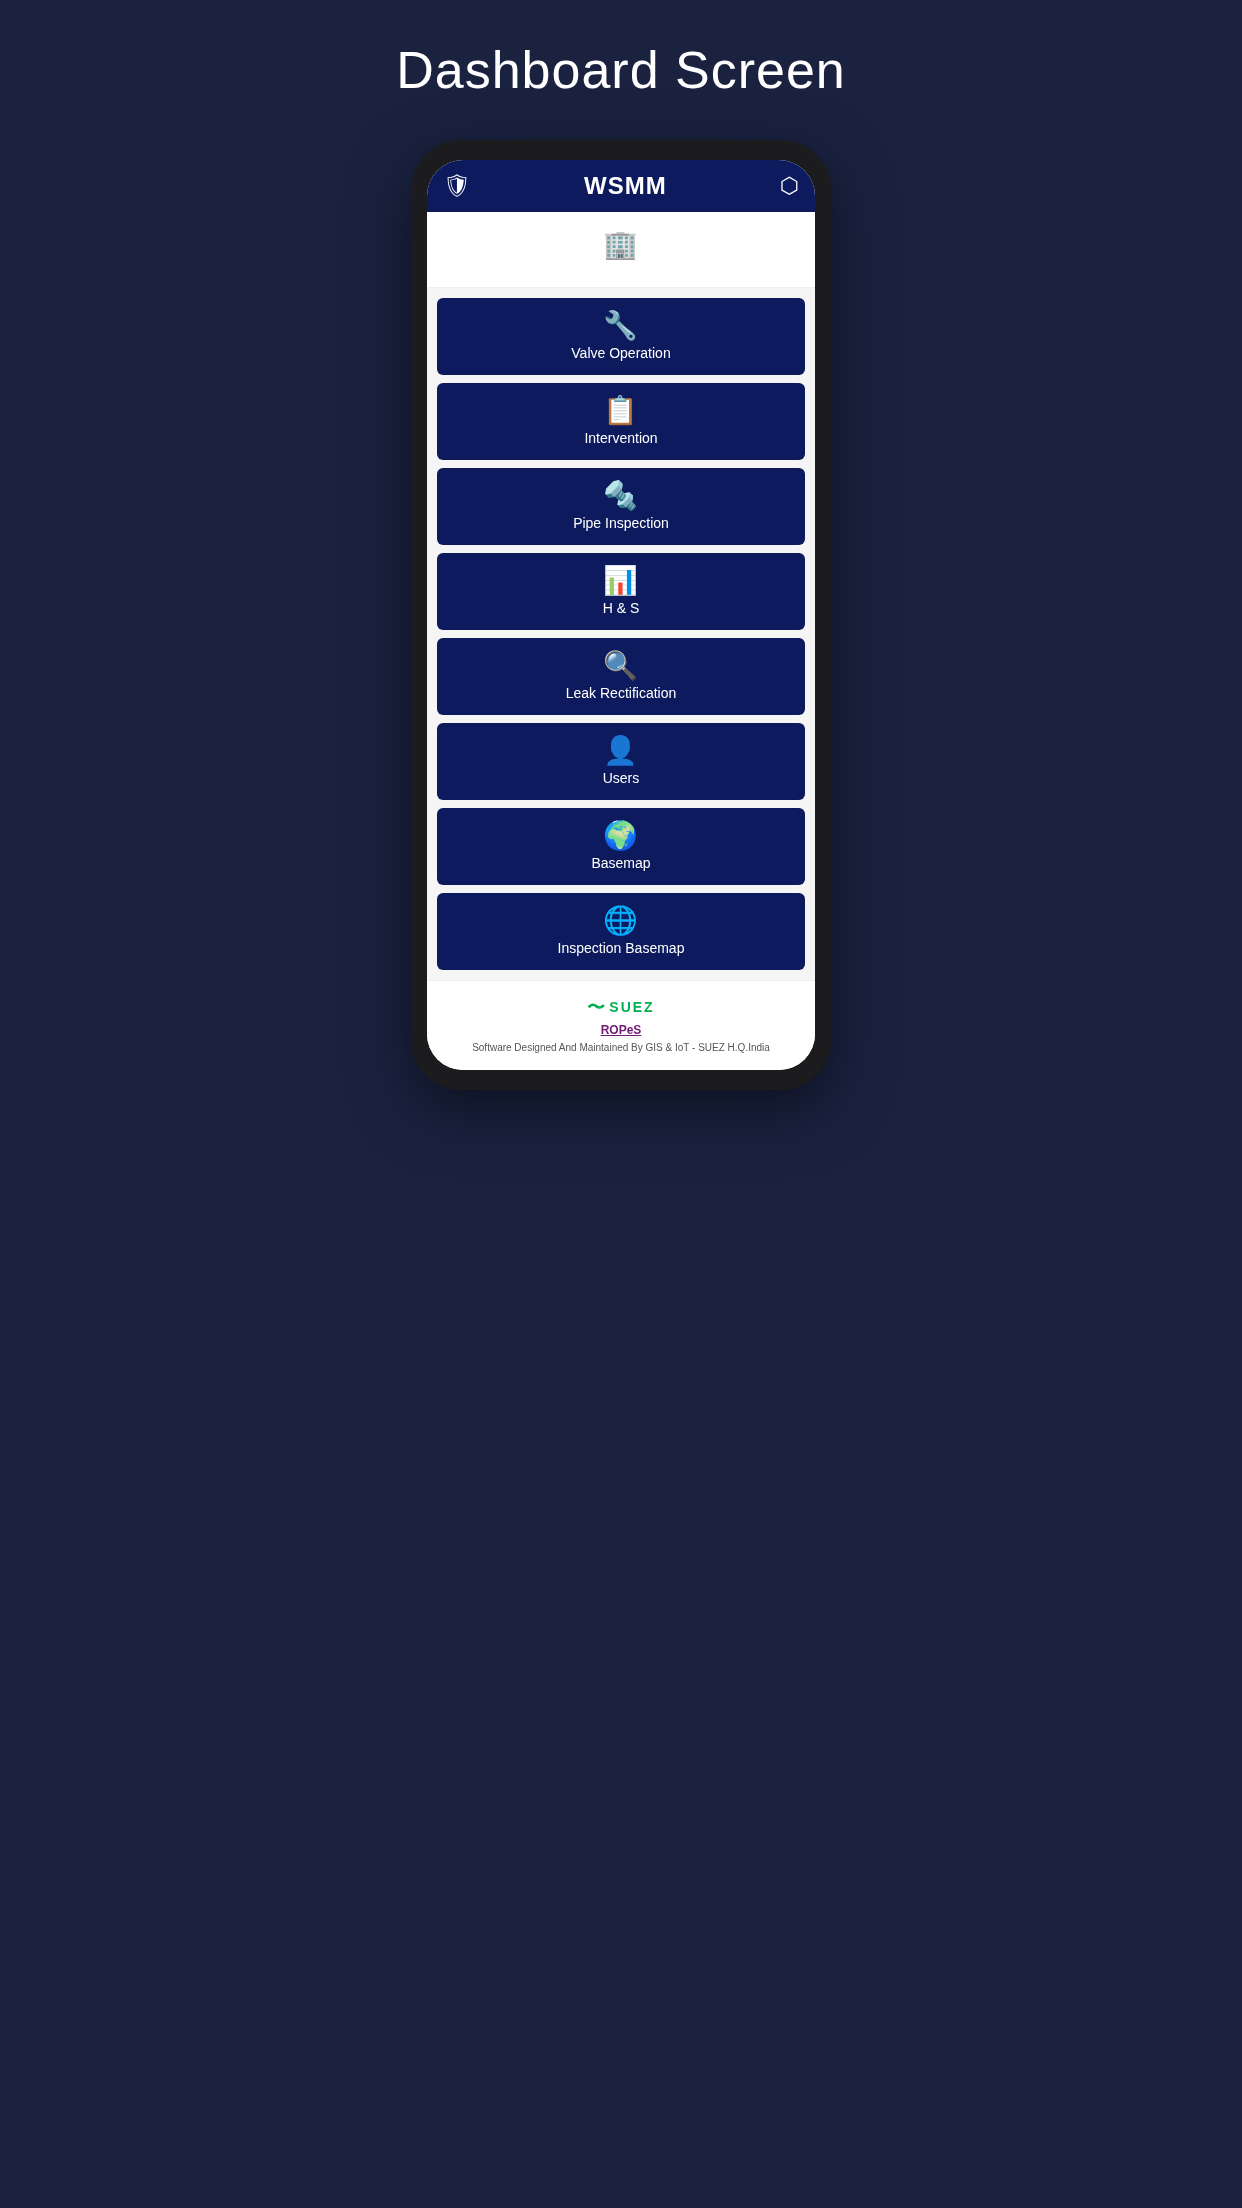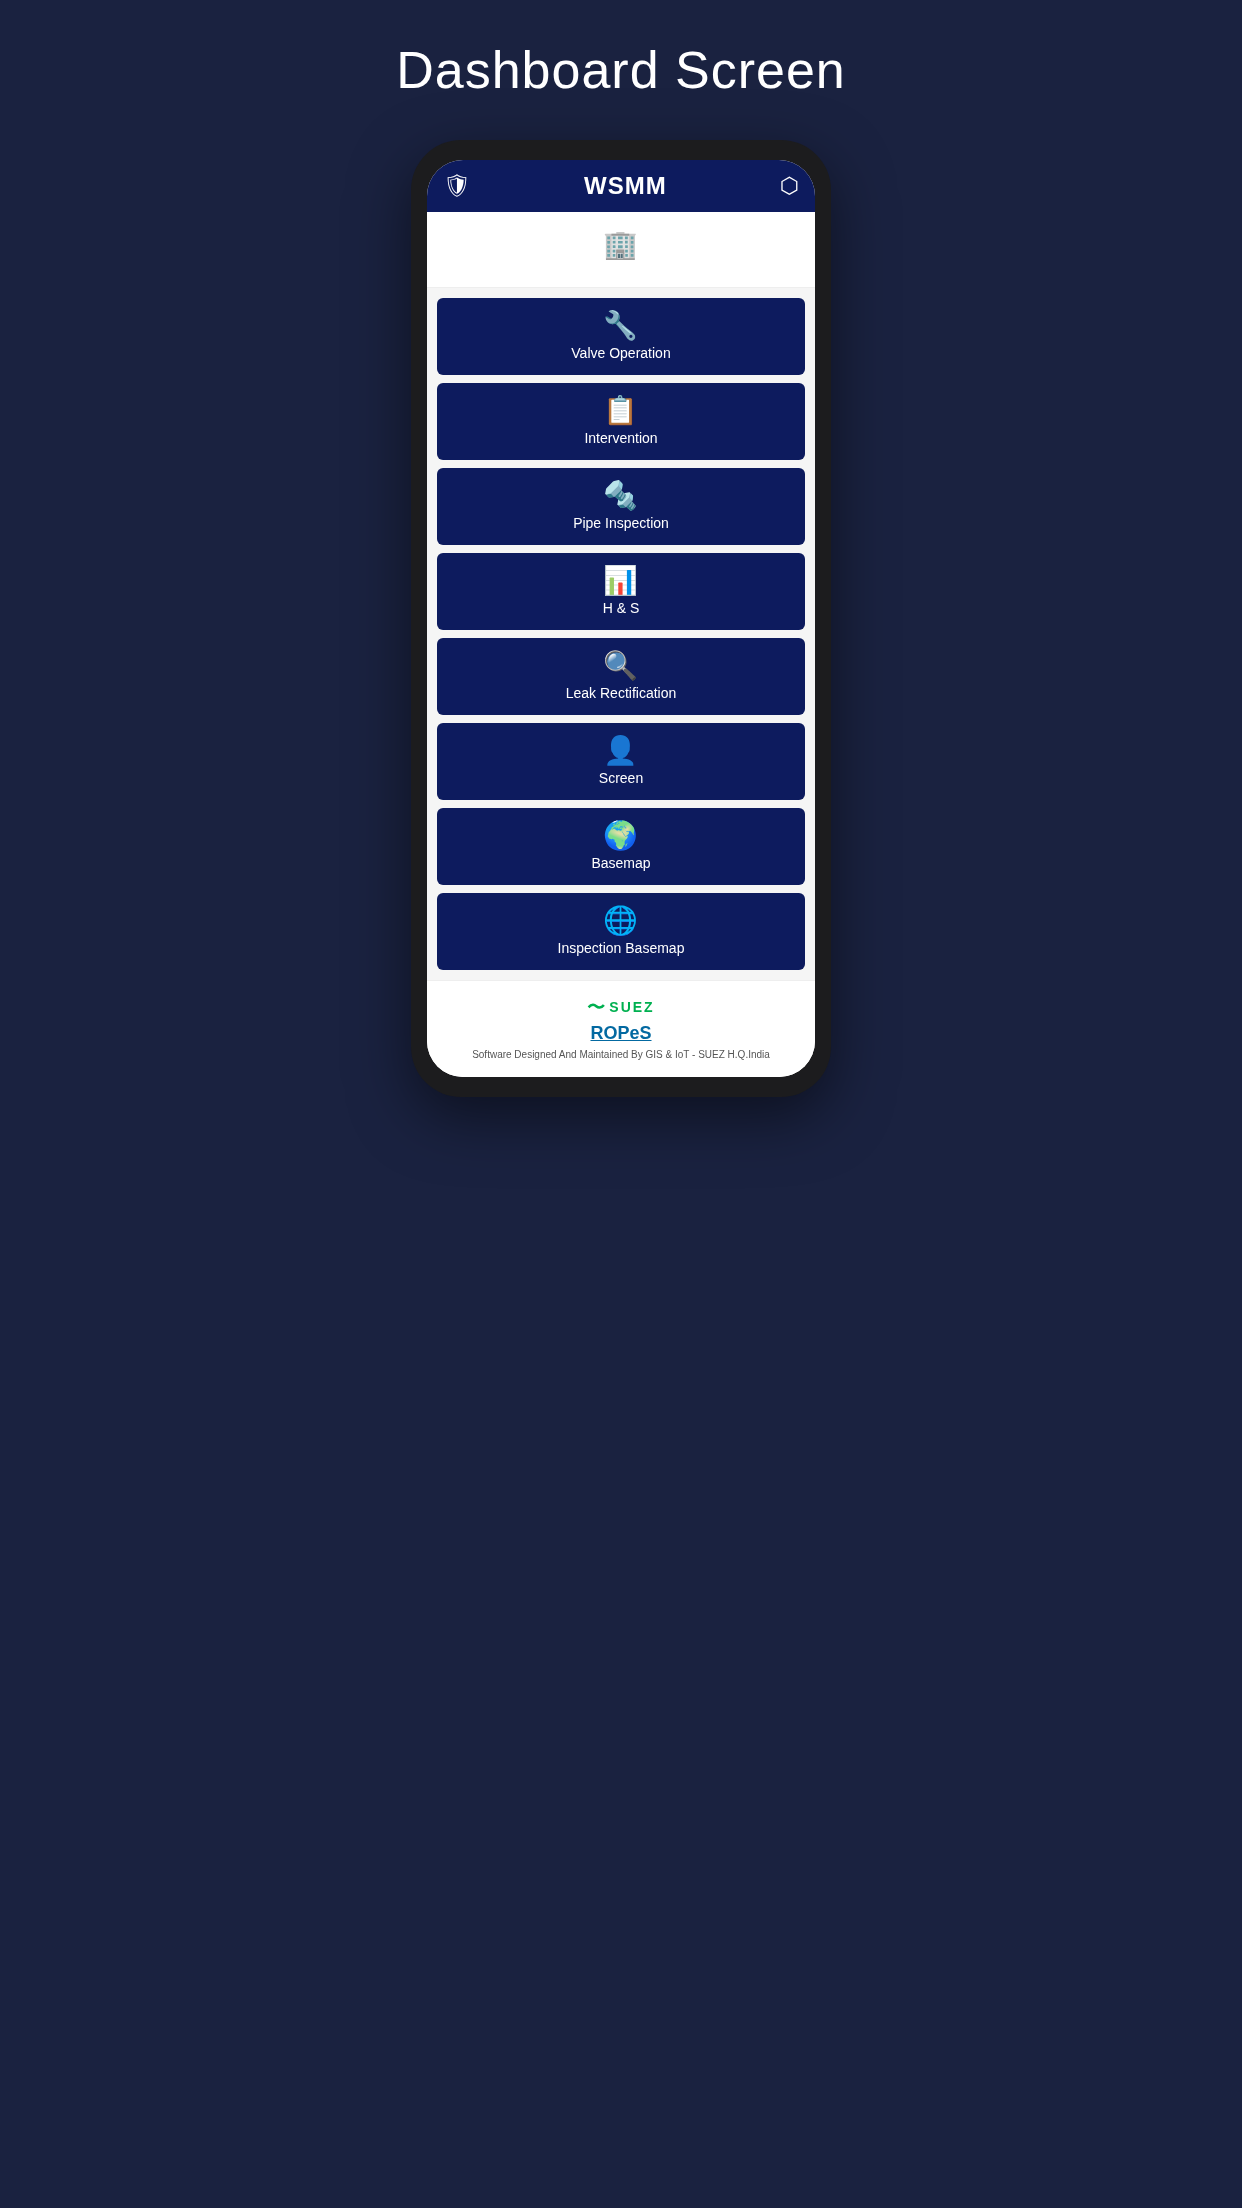--- a/index.html
+++ b/index.html
@@ -142,22 +142,22 @@
 
     .suez-text {
       color: #00b050;
       font-size: 14px;
       font-weight: 700;
       letter-spacing: 2px;
       text-align: center;
     }
 
     .footer-ropes {
-      color: #0369a1;
-      font-size: 18px;
+      color: #701a75;
+      font-size: 12px;
       font-weight: 600;
       margin: 4px 0;
       text-decoration: underline;
     }
 
     .footer-copy {
       font-size: 10px;
       color: #555;
       line-height: 1.3;
     }
@@ -202,21 +202,21 @@
         <span class="menu-item-label">H &amp; S</span>
       </div>
 
       <div class="menu-item">
         <span class="menu-item-icon">🔍</span>
         <span class="menu-item-label">Leak Rectification</span>
       </div>
 
       <div class="menu-item">
         <span class="menu-item-icon">👤</span>
-        <span class="menu-item-label">Screen</span>
+        <span class="menu-item-label">Users</span>
       </div>
 
       <div class="menu-item">
         <span class="menu-item-icon">🌍</span>
         <span class="menu-item-label">Basemap</span>
       </div>
 
       <div class="menu-item">
         <span class="menu-item-icon">🌐</span>
         <span class="menu-item-label">Inspection Basemap</span>

